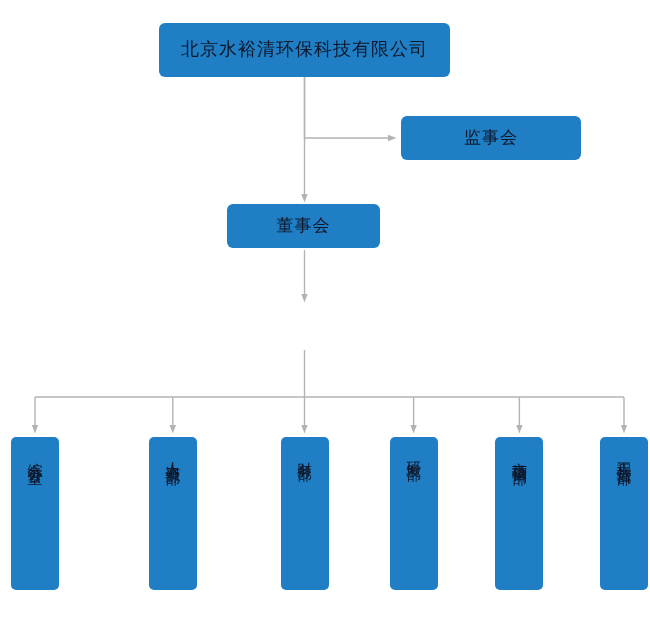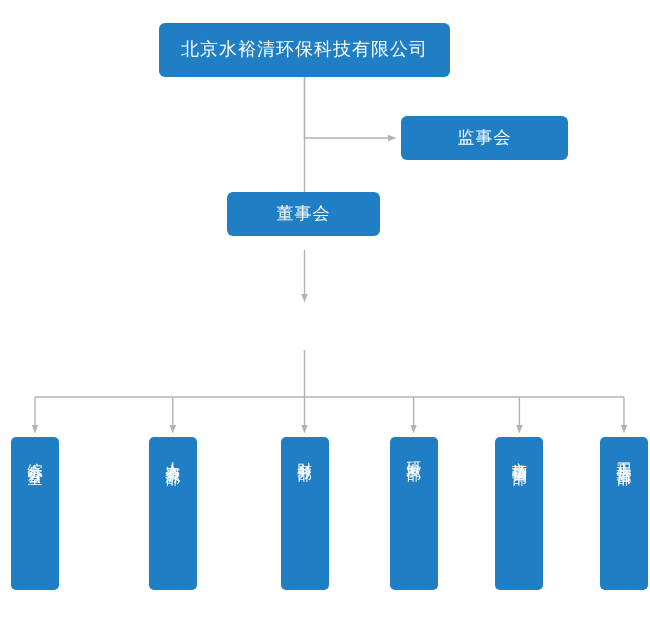--- a/index.html
+++ b/index.html
@@ -23,47 +23,47 @@
     top: 0;
     width: 650px;
     height: 630px;
     pointer-events: none;
   }
   .node {
     position: absolute;
     box-sizing: border-box;
     background: #1f7ec4;
     border-radius: 6px;
-    color: #ffffff;
+    color: #0f172a;
     display: flex;
     align-items: center;
     justify-content: center;
     text-align: center;
     letter-spacing: 1px;
   }
   .node-h {
     font-size: 17px;
     line-height: 1.2;
   }
   .node-root {
     left: 159px;
     top: 23px;
     width: 291px;
     height: 54px;
     font-size: 18px;
   }
   .node-supervisor {
     left: 401px;
     top: 116px;
-    width: 167px;
+    width: 180px;
     height: 44px;
   }
   .node-board {
     left: 227px;
-    top: 192px;
+    top: 204px;
     width: 153px;
     height: 44px;
   }
   .node-mgmt {
     left: 227px;
     top: 306px;
     width: 153px;
     height: 44px;
   }
   .node-dept {

